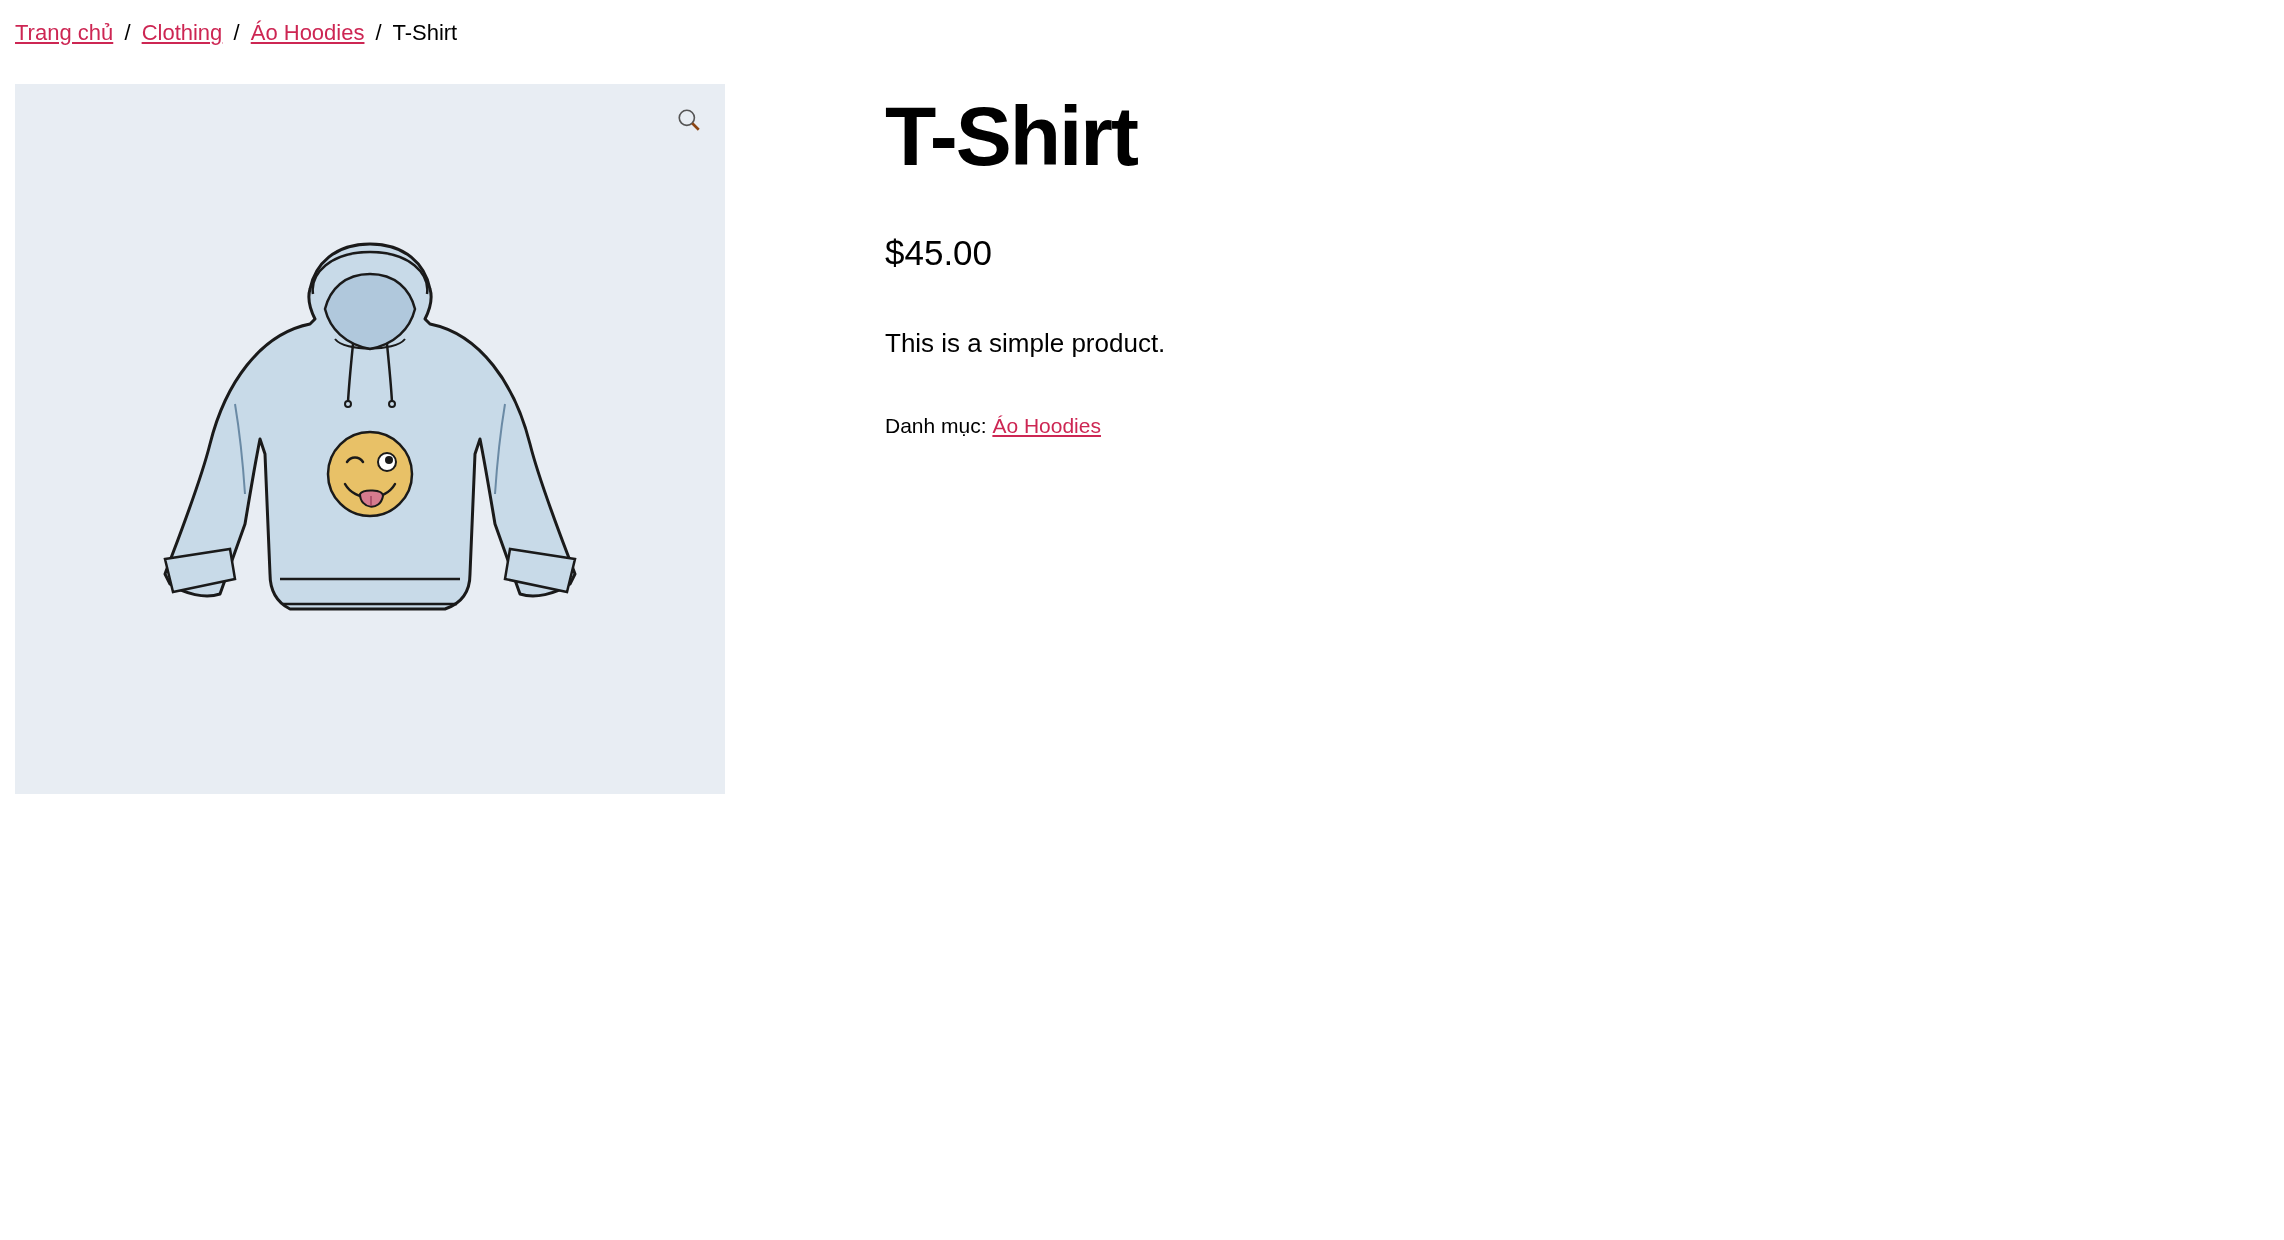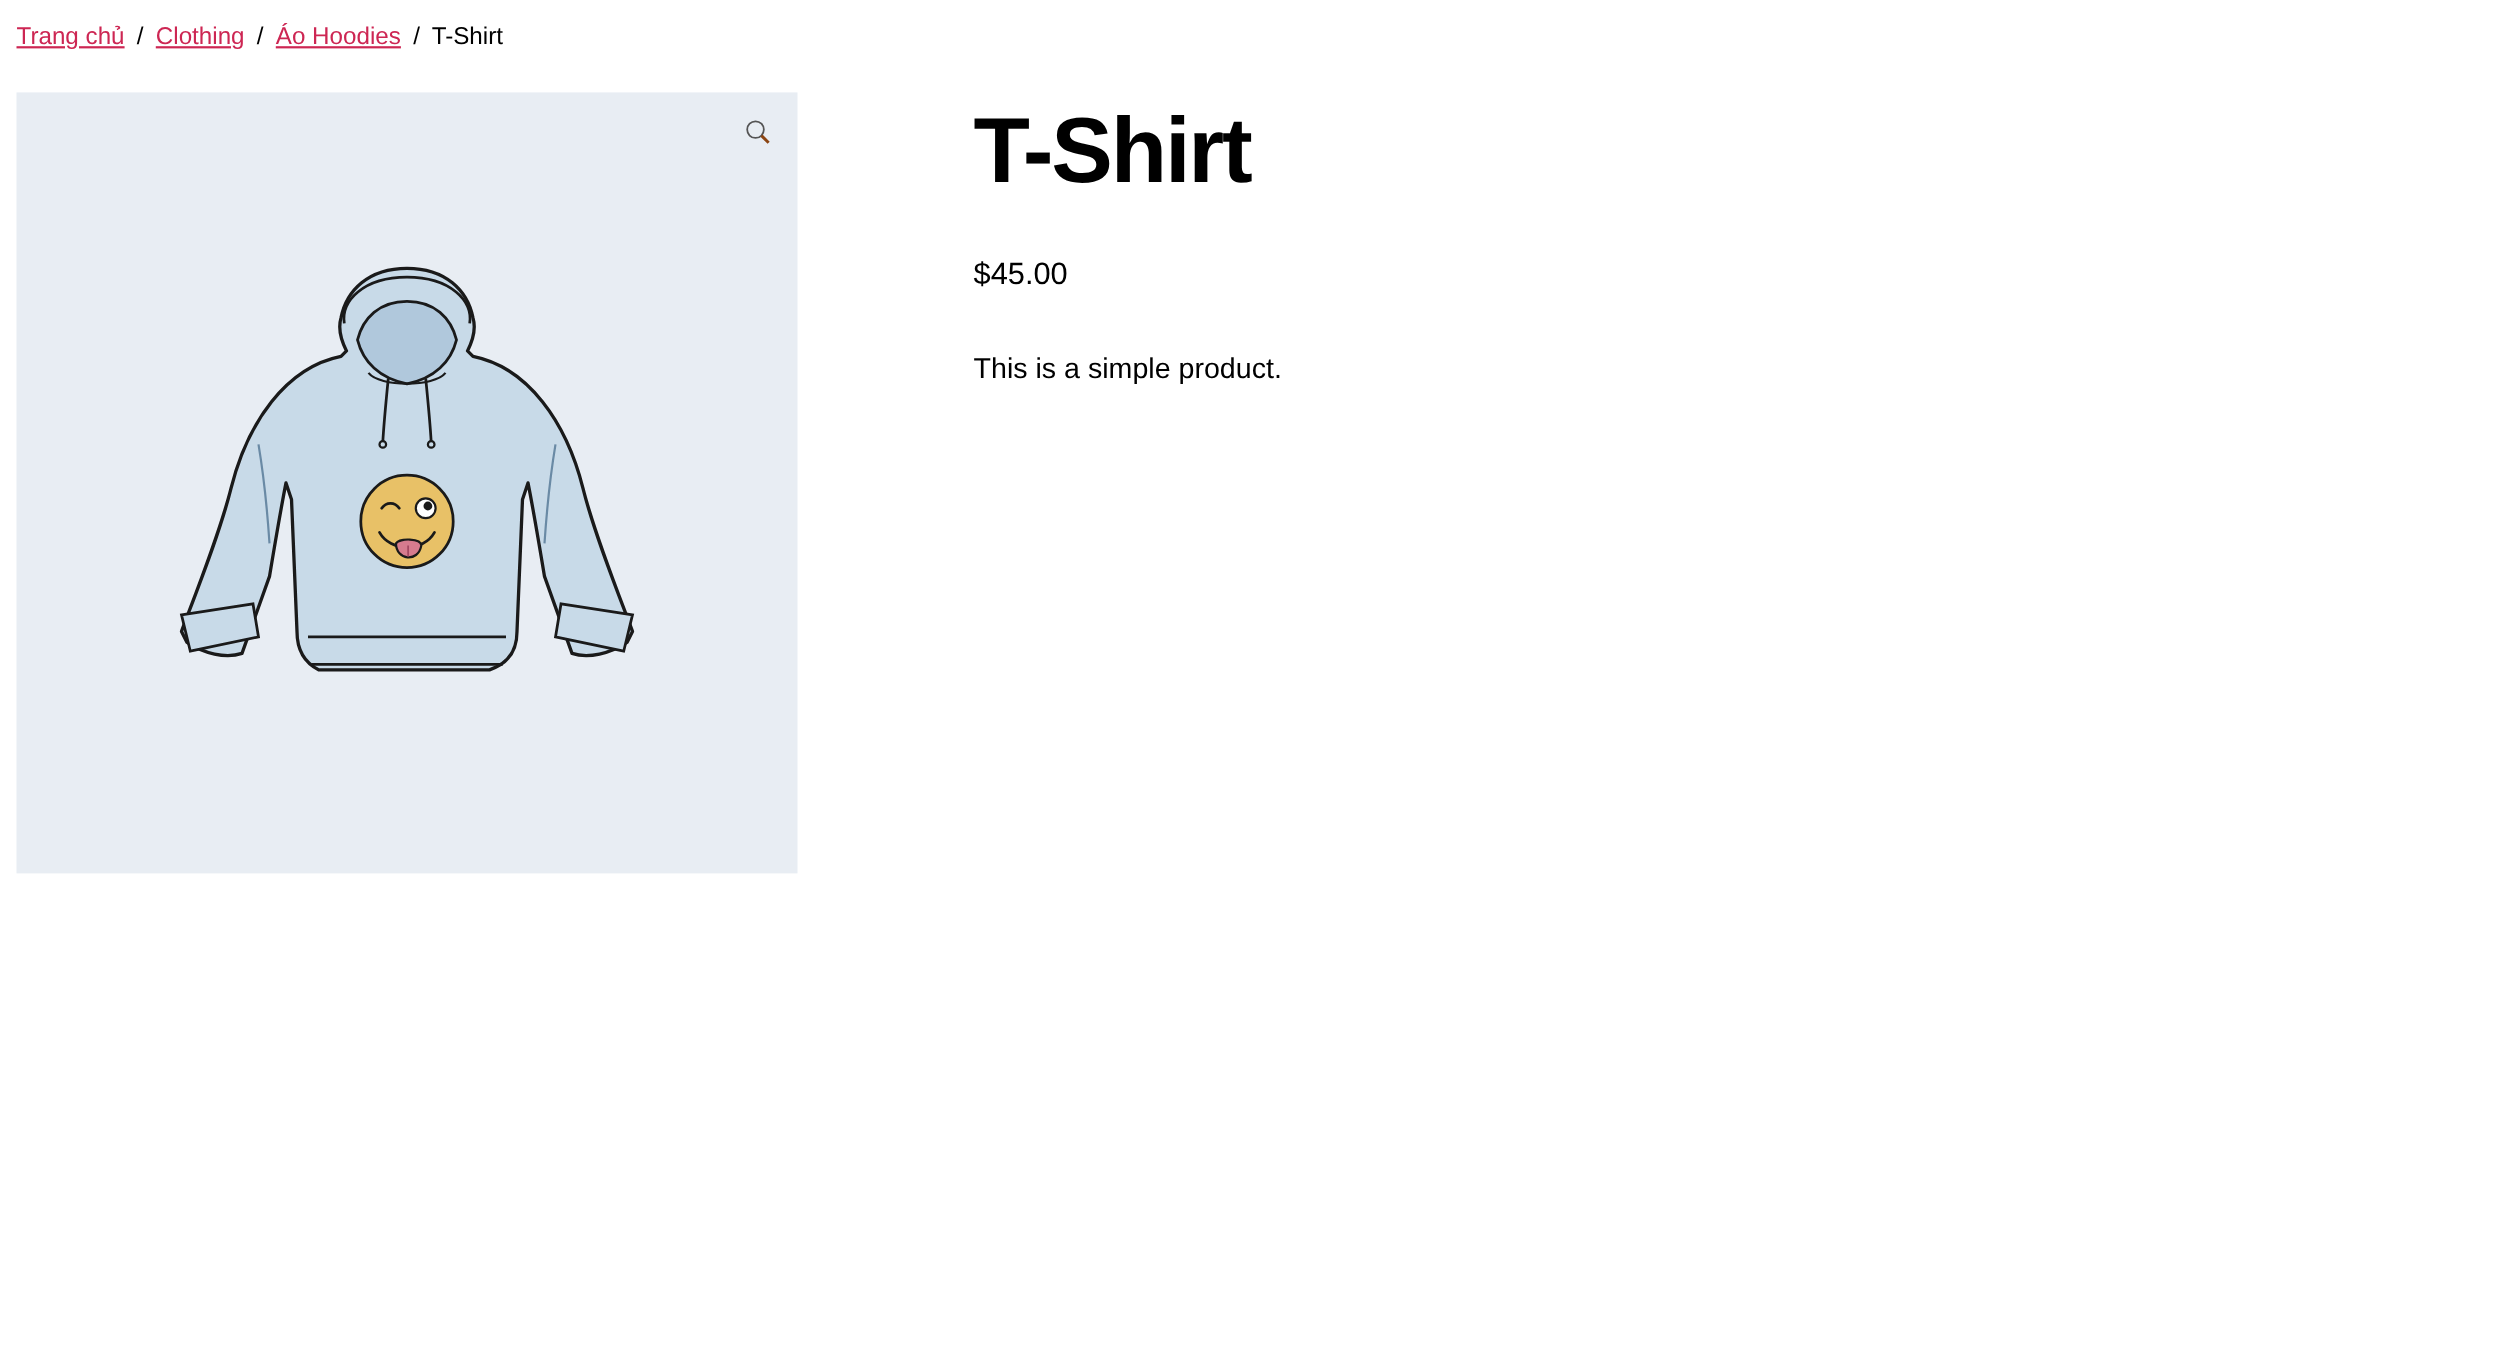--- a/index.html
+++ b/index.html
@@ -68,21 +68,21 @@
       padding-top: 10px;
     }
     .product-title {
       font-size: 84px;
       font-weight: 700;
       letter-spacing: -2px;
       margin-bottom: 55px;
       line-height: 1;
     }
     .product-price {
-      font-size: 28px;
+      font-size: 35px;
       font-weight: 400;
       margin-bottom: 55px;
     }
     .product-description {
       font-size: 26px;
       font-weight: 400;
       margin-bottom: 55px;
     }
     .product-category {
       font-size: 21px;
@@ -179,14 +179,17 @@
 
       <path d="M 225 290 C 225 305, 245 308, 248 292 C 248 285, 228 285, 225 290 Z" fill="#d67b8e" stroke="#1a1a1a" stroke-width="2"></path>
       <path d="M 236 292 L 236 302" stroke="#a04560" stroke-width="1.5"></path>
     </svg>
   </div>
 
   <div class="product-details">
     <h1 class="product-title">T-Shirt</h1>
     <p class="product-price">$45.00</p>
     <p class="product-description">This is a simple product.</p>
+    <p class="product-category">
+      <span>Danh mục: </span><a href="#">Áo Hoodies</a>
+    </p>
   </div>
 </div>
 
 </body></html>

